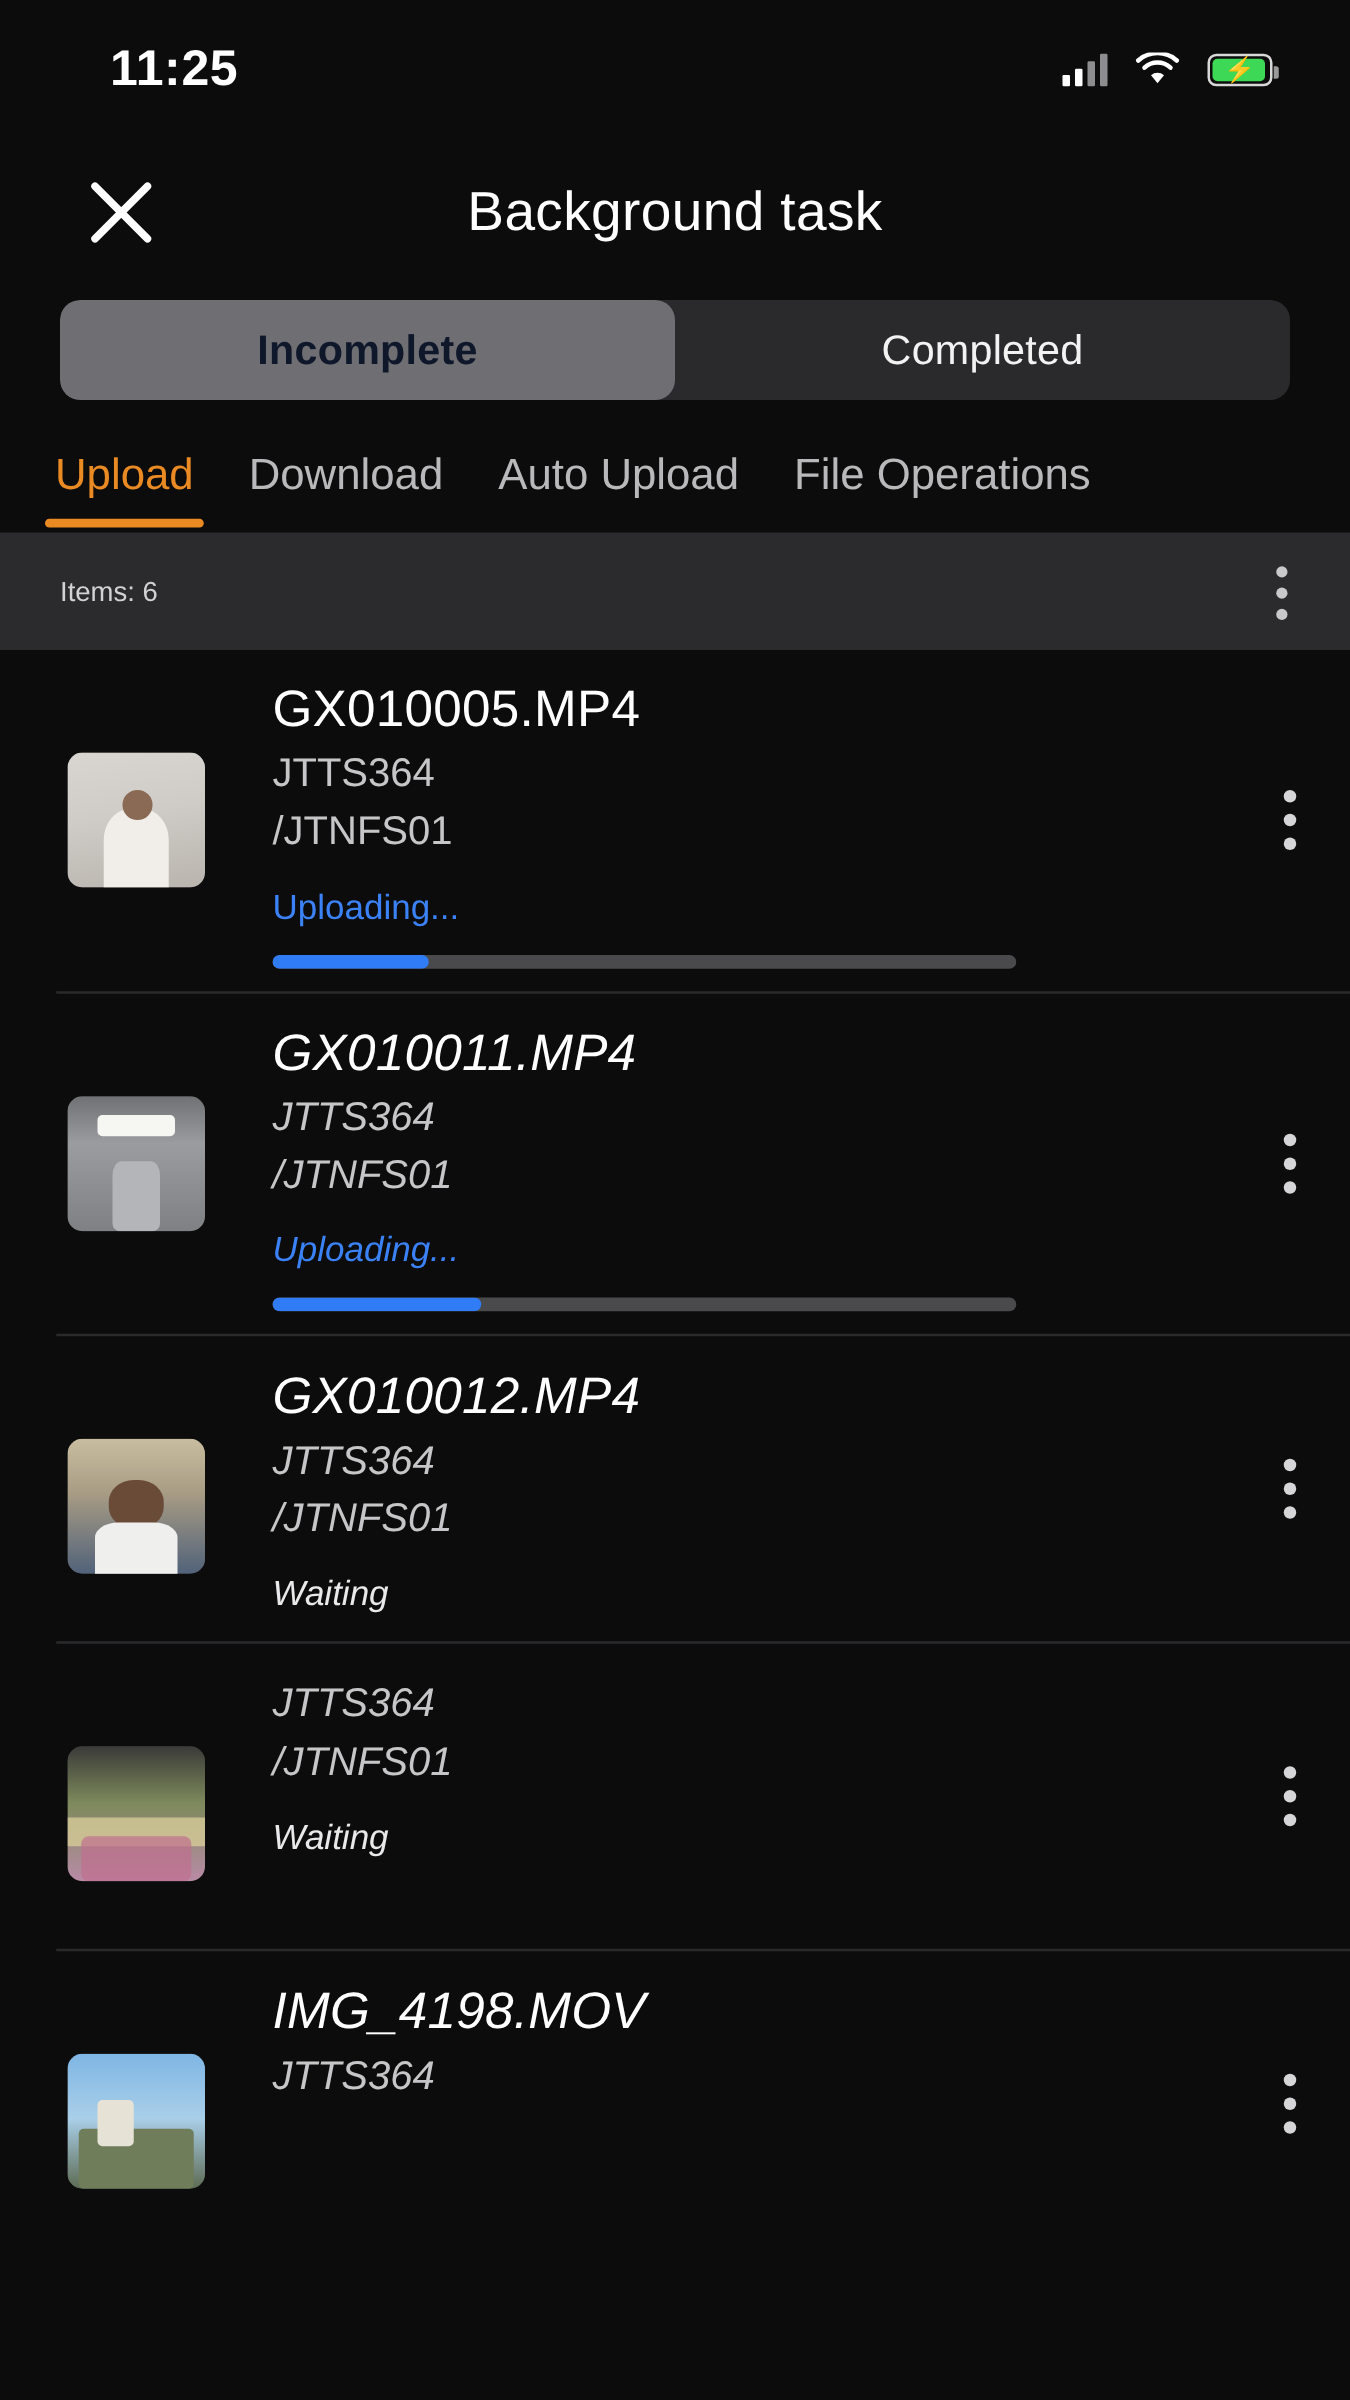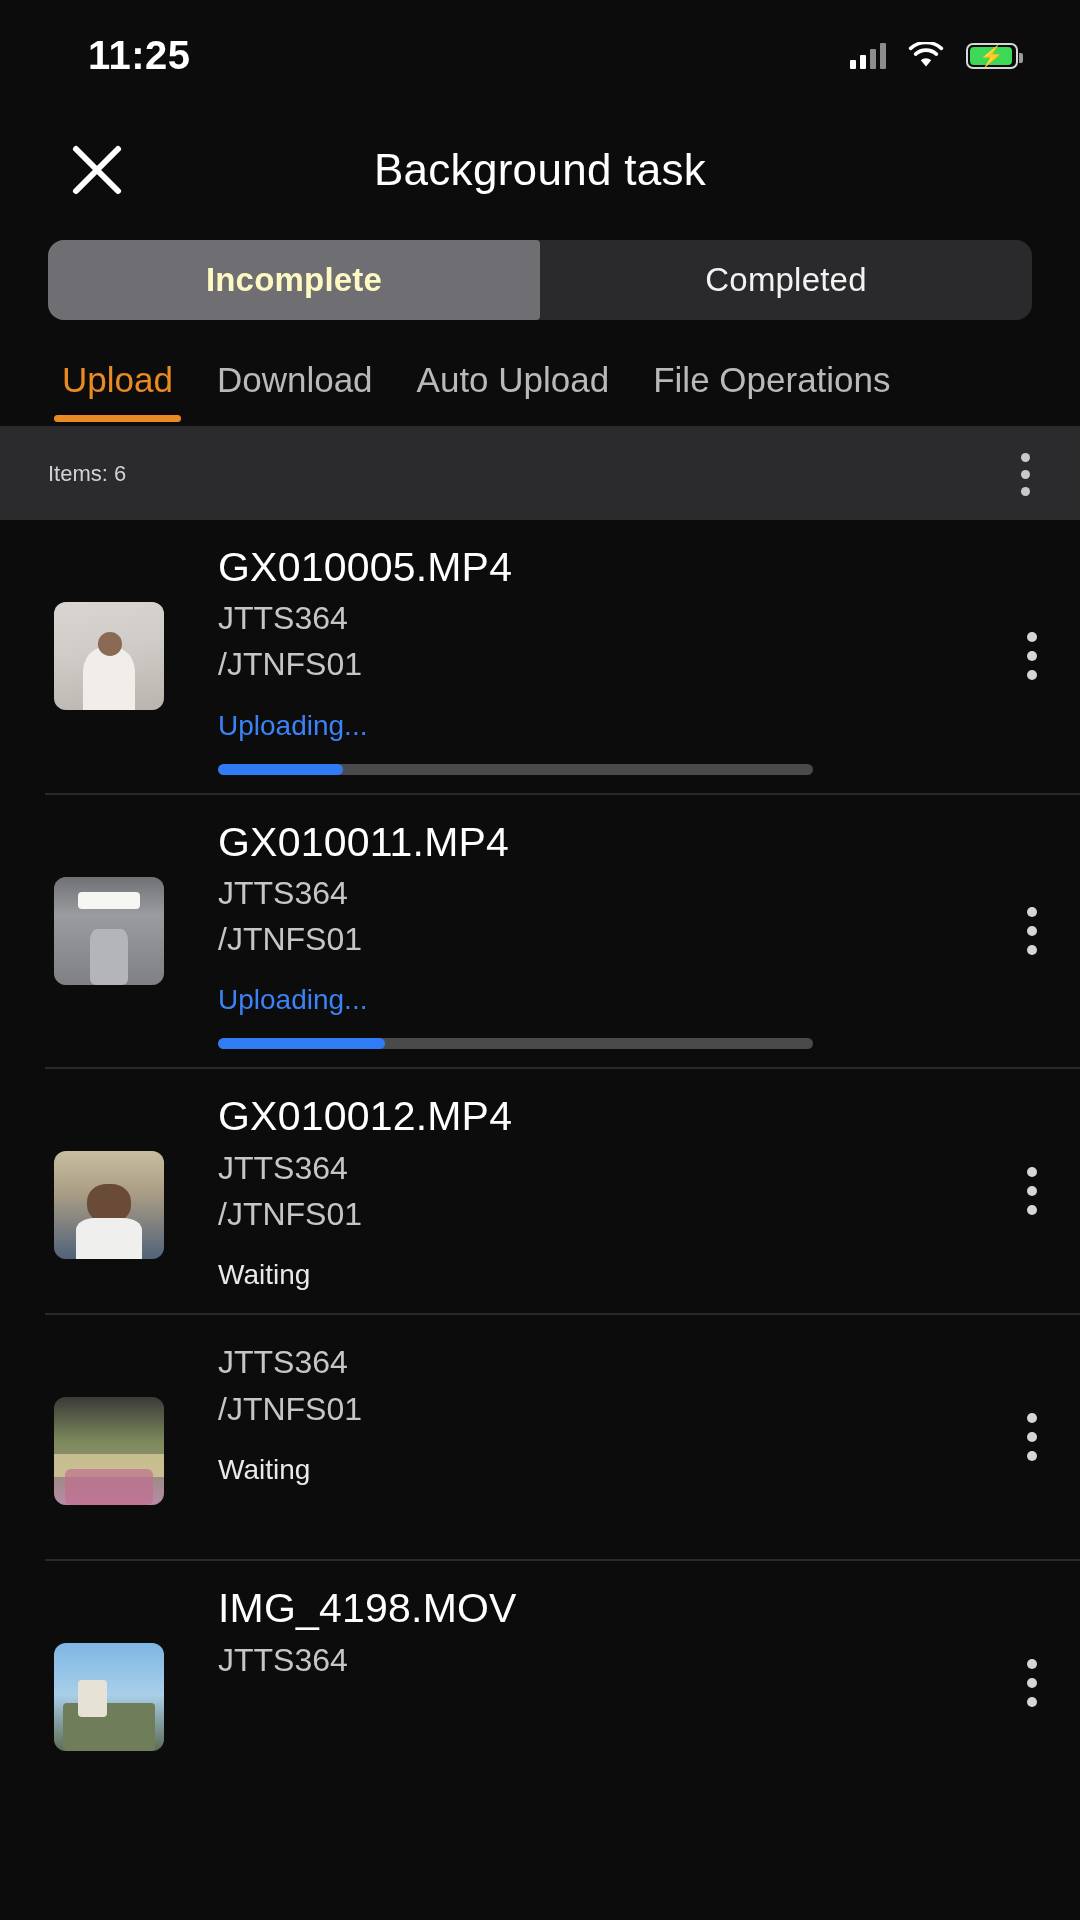--- a/index.html
+++ b/index.html
@@ -56,25 +56,25 @@
 
   
   .segment-wrap { padding:10px 48px 0 48px; }
   .segment {
     display:flex; height:80px; background:#2a2a2c; border-radius:16px; overflow:hidden;
   }
   .seg-item {
     flex:1; display:flex; align-items:center; justify-content:center;
     color:#f2f2f2; font-size:33px; letter-spacing:0.2px;
   }
-  .seg-item.active { background:#6e6e73; border-radius:4px; font-weight:600; color:#fef9c3; }
+  .seg-item.active { background:#6e6e73; border-radius:16px; font-weight:600; color:#0f172a; }
 
   
   .tabs {
-    display:flex; align-items:flex-start; padding:40px 42px 0 40px; gap:0;
+    display:flex; align-items:flex-start; padding:40px 42px 0 22px; gap:0;
     border-bottom:2px solid #2b2b2d; height:108px; position:relative;
   }
   .tab {
     position:relative; padding:0 22px 22px 22px; font-size:35px; color:#b9b9bb;
     white-space:nowrap;
   }
   .tab.active { color:#e98a23; }
   .tab.active::after {
     content:""; position:absolute; left:14px; right:14px; bottom:0;
     height:7px; background:#e98a23; border-radius:4px;
@@ -88,21 +88,21 @@
   .items-label { color:#d2d2d4; font-size:22px; }
   .kebab { width:10px; display:flex; flex-direction:column; align-items:center; gap:8px; }
   .kebab b { display:block; width:9px; height:9px; border-radius:50%; background:#c9c9cb; }
 
   
   .task-list { }
   .task-row {
     position:relative; display:flex; align-items:flex-start;
     padding:22px 0 18px 0; min-height:246px;
   }
-  .task-row + .task-row { border-top:2px solid #2a2a2c; margin-left:45px; padding-left:0; }
+  .task-row + .task-row { border-top:2px solid #2a2a2c; margin-left:45px; padding-left:0;font-style:italic; }
   .task-row + .task-row .thumb-col { margin-left:-45px; }
   .thumb-col { width:218px; display:flex; justify-content:center; padding-top:60px; }
   .thumb {
     width:110px; height:108px; border-radius:12px; overflow:hidden;
     position:relative; background:#333;
   }
   .thumb .img { position:absolute; inset:0; }
 
   .task-body { flex:1; padding-right:110px; }
   .task-name { color:#ffffff; font-size:41px; letter-spacing:0.2px; line-height:1.25; }

